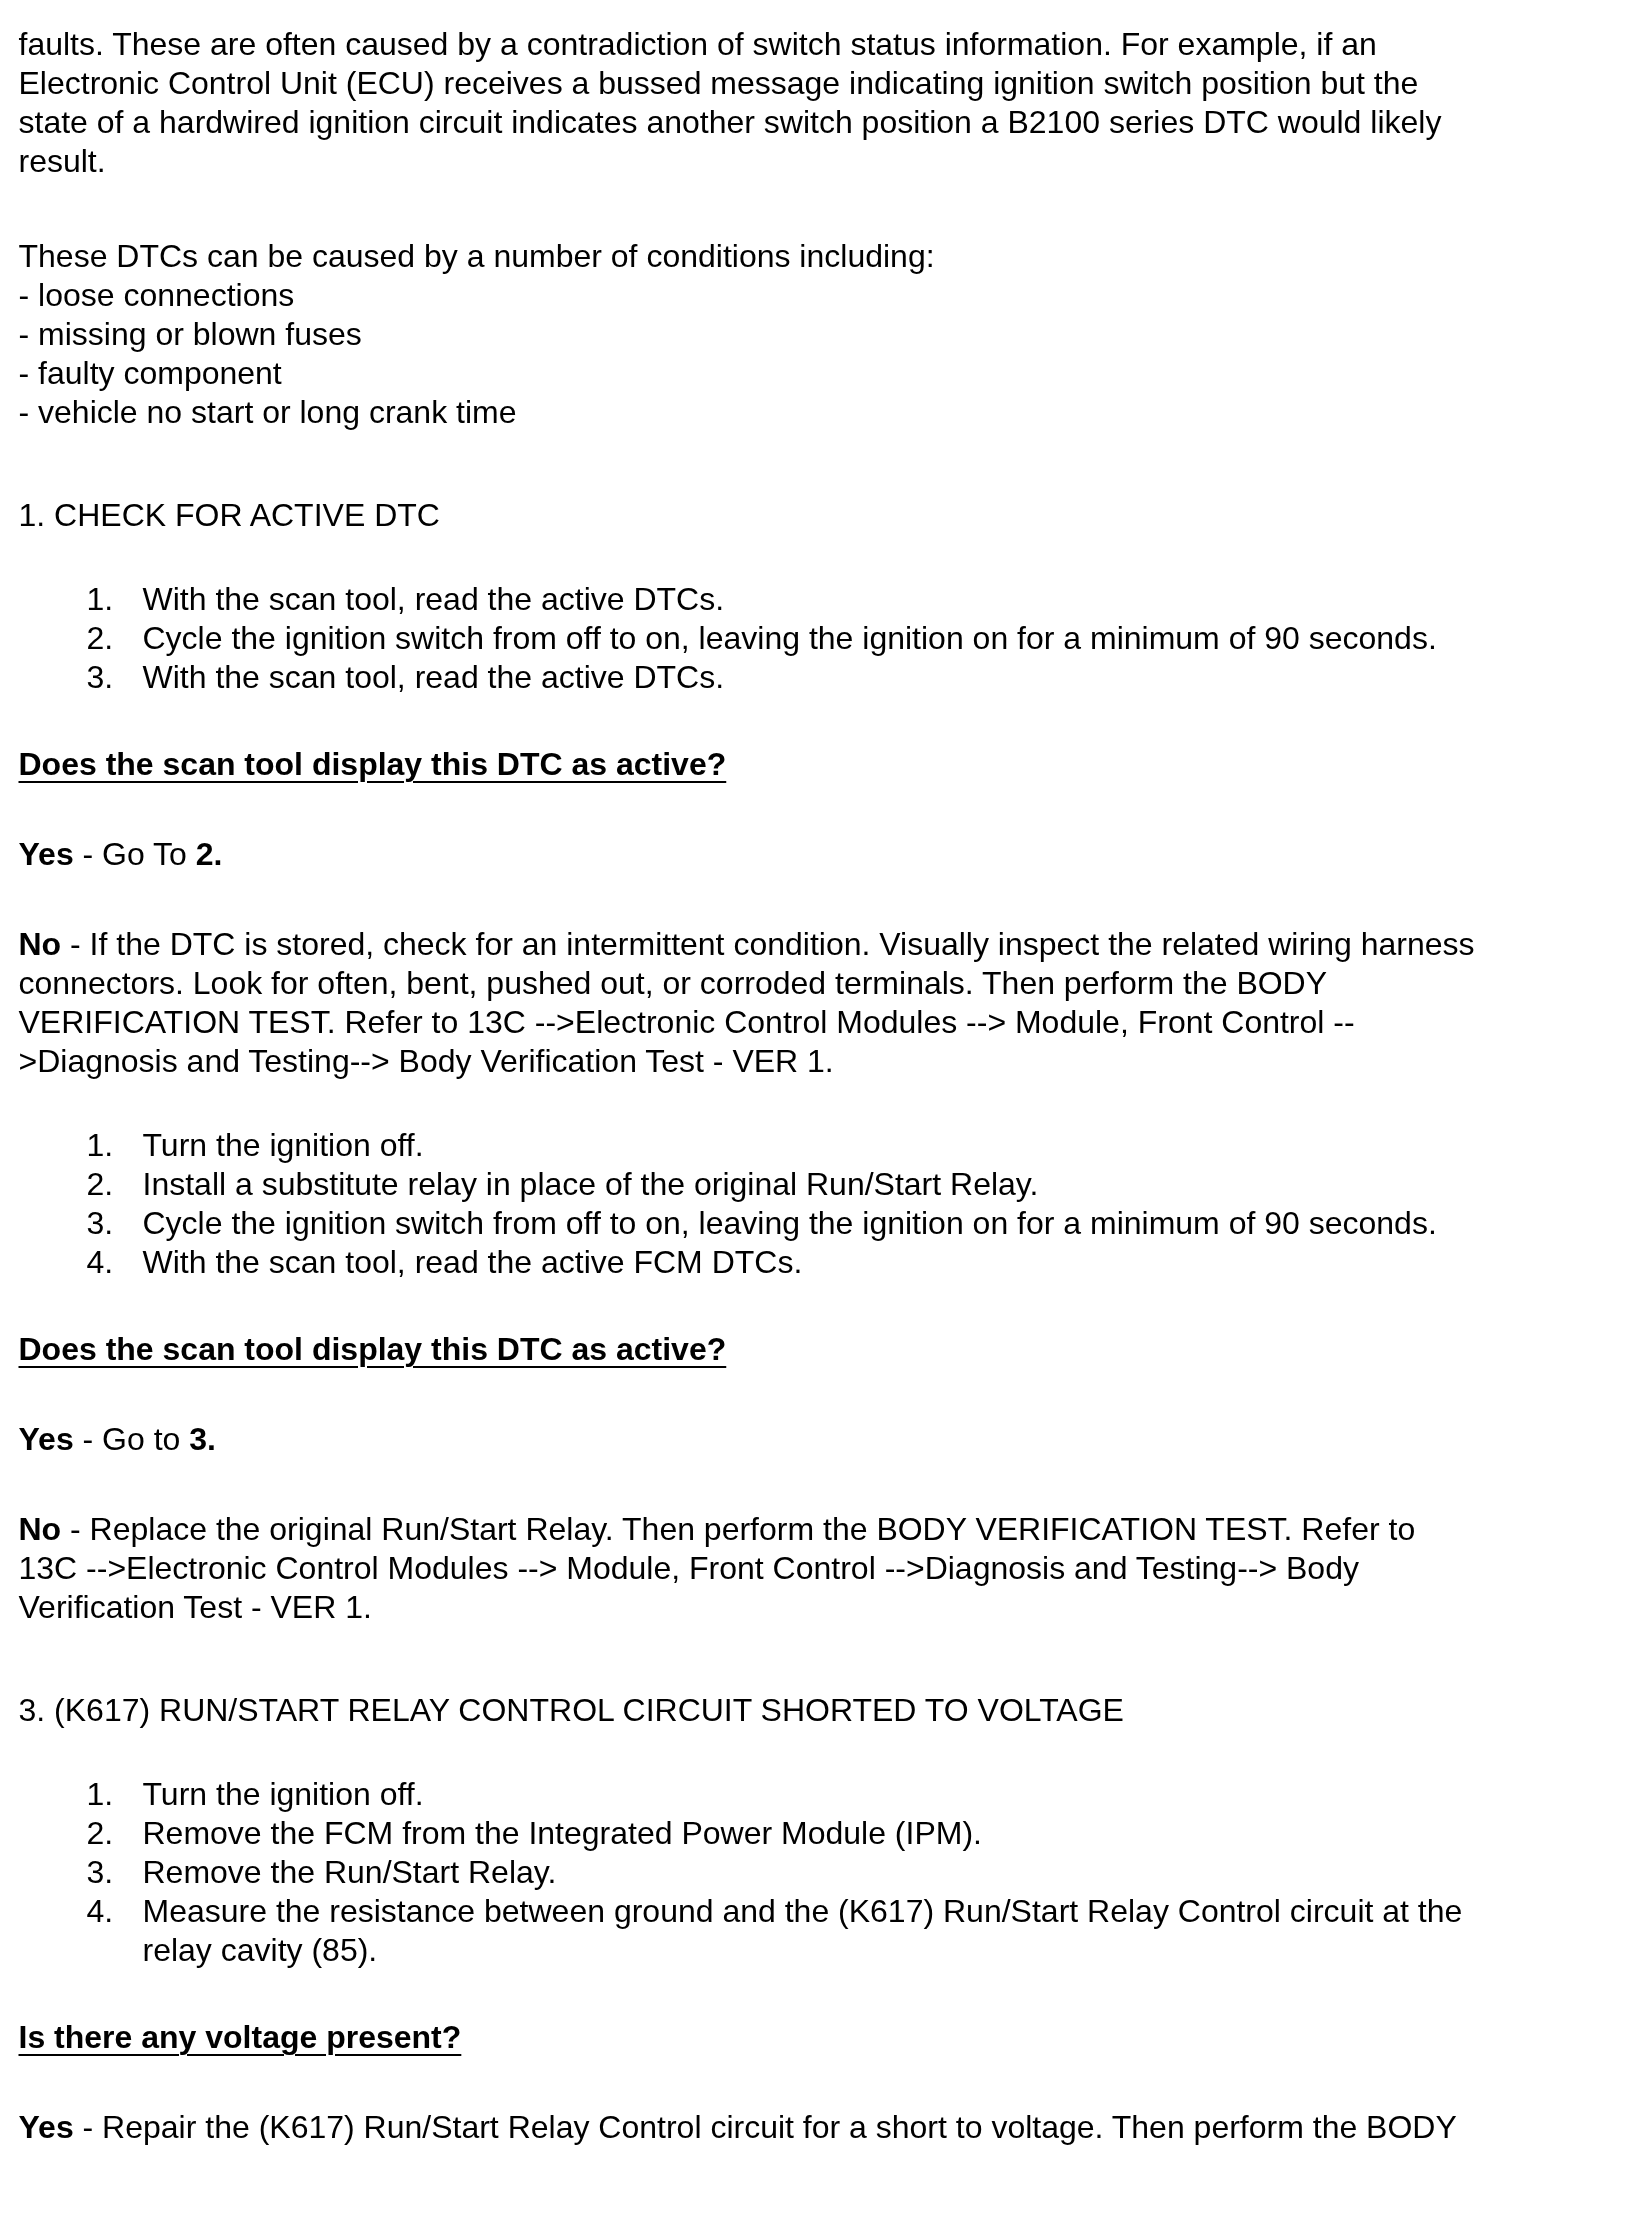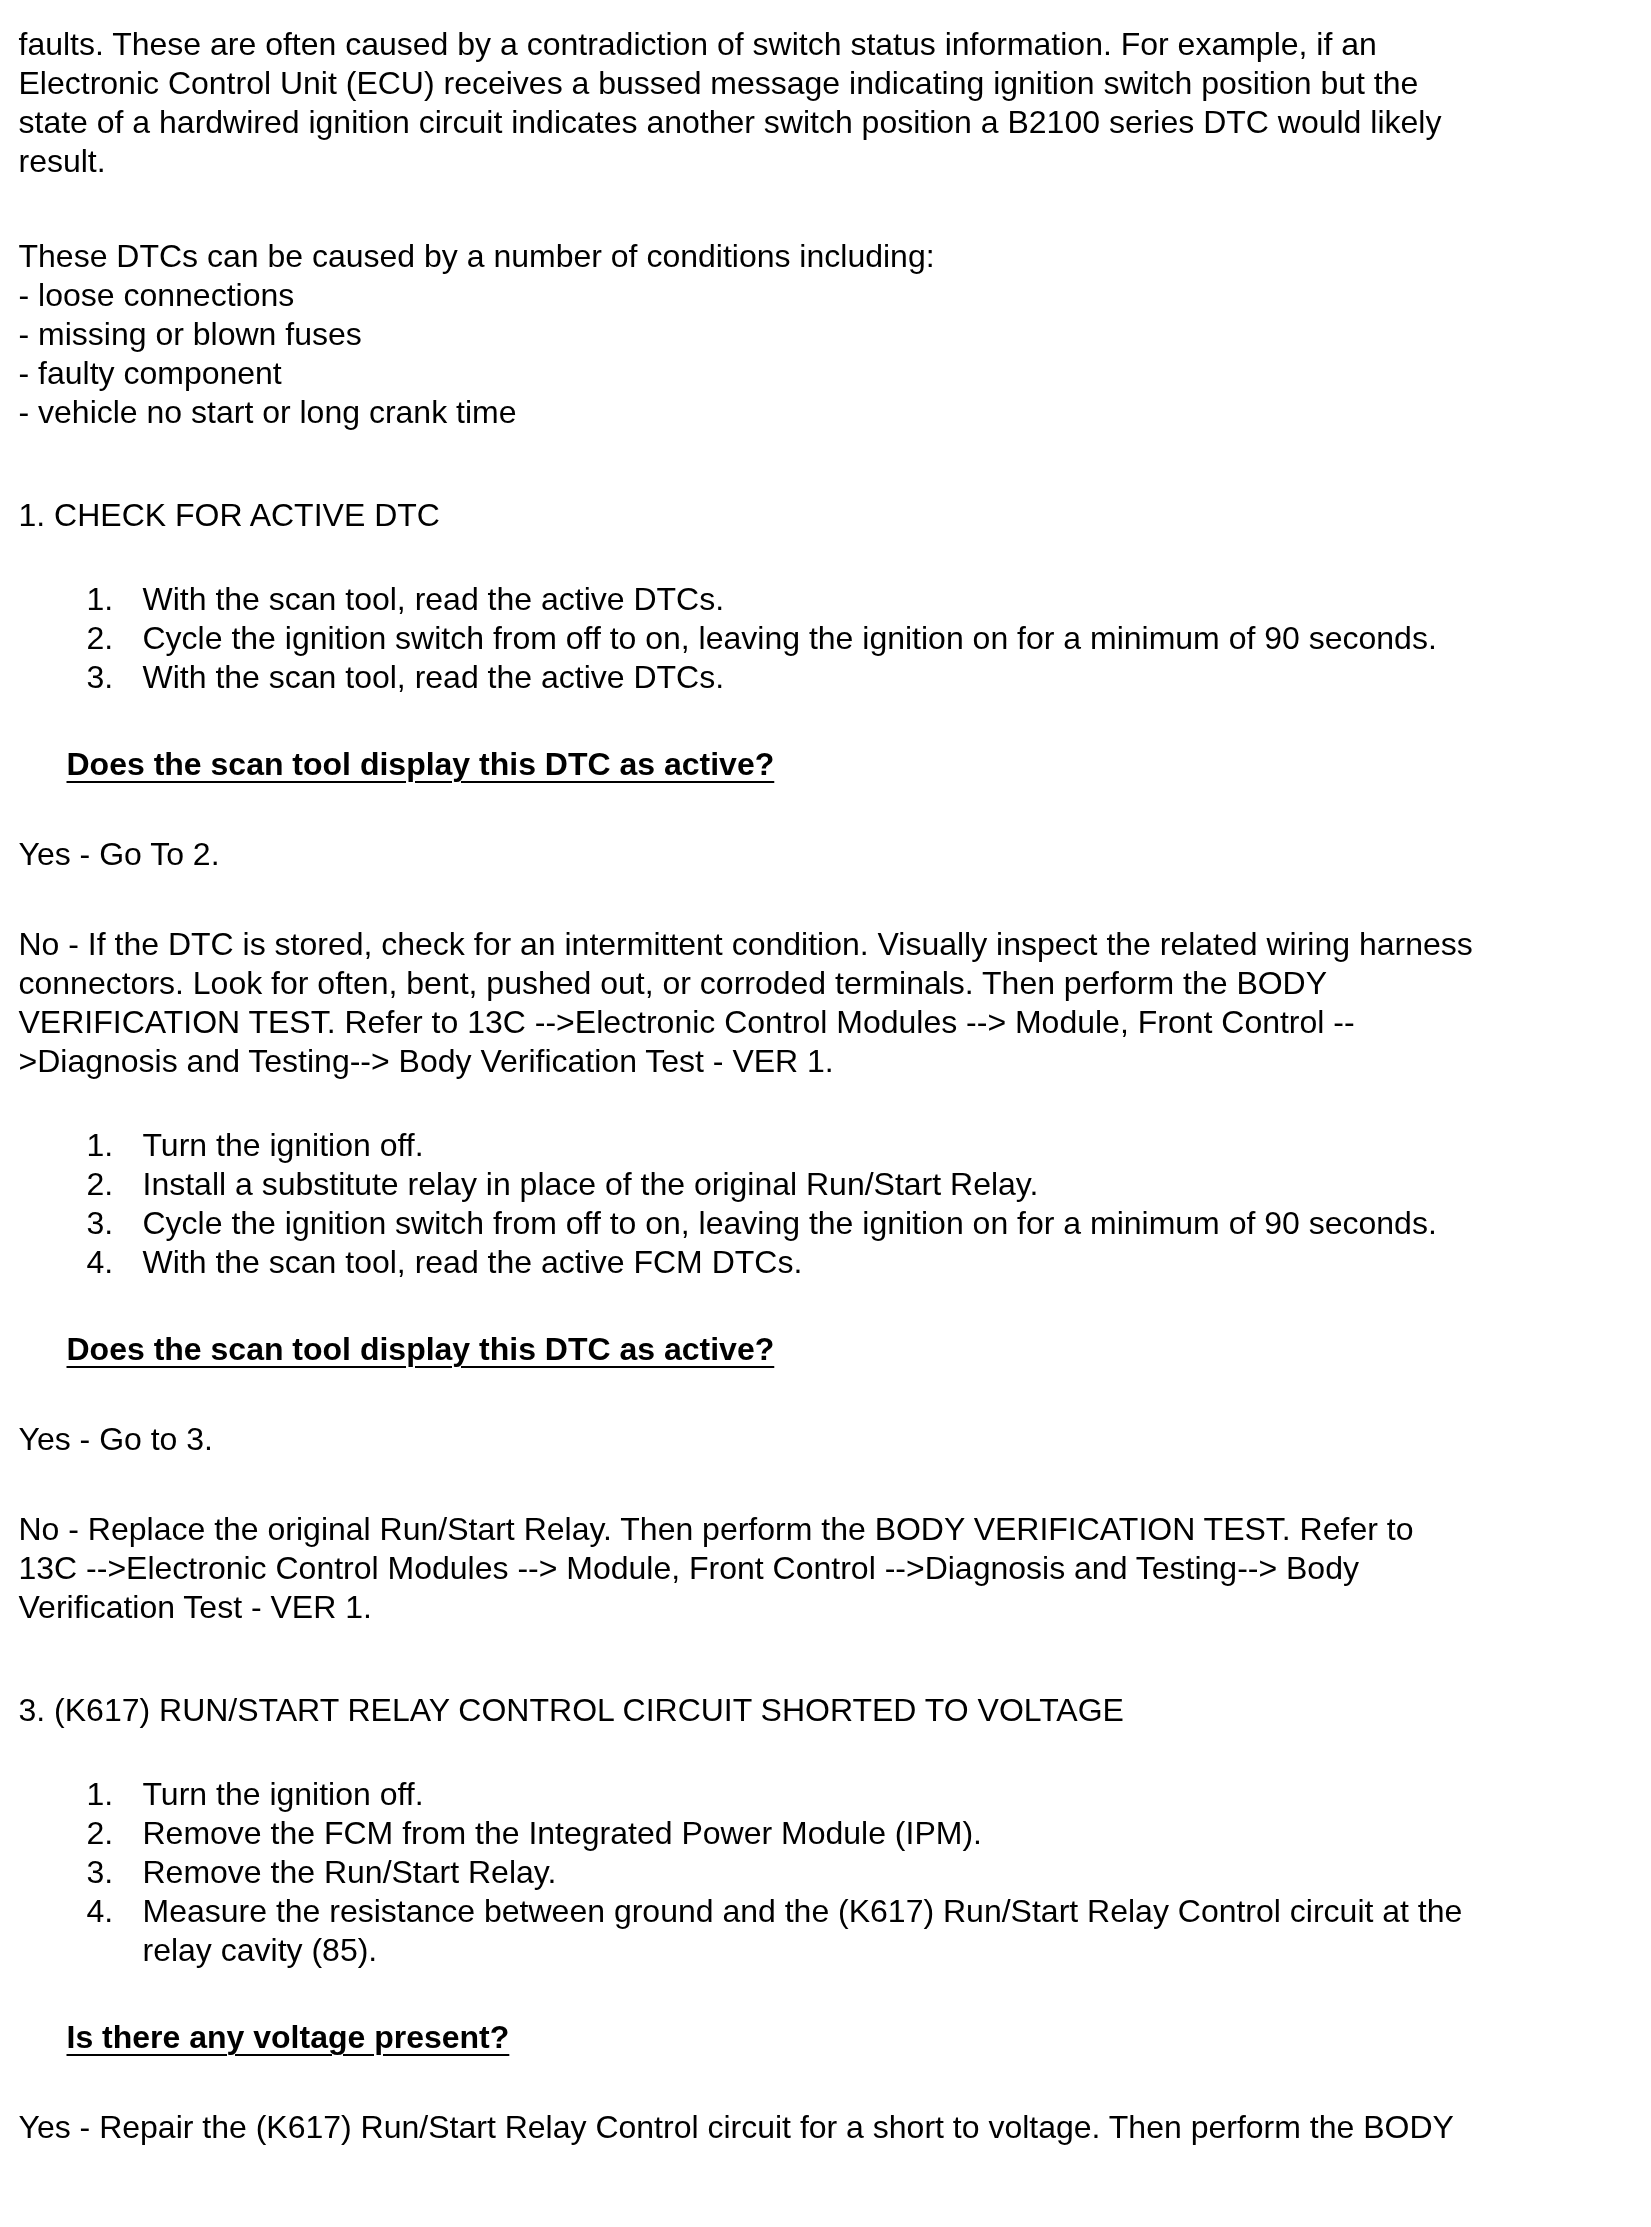--- a/index.html
+++ b/index.html
@@ -35,24 +35,23 @@
     flex-shrink: 0;
   }
   .step-lines { flex: 1 1 auto; min-width: 0; }
   .q-row  { margin-top: 48px; }
   .question {
     font-weight: bold;
     text-decoration: underline;
     text-decoration-thickness: 2.3px;
     text-underline-offset: 6.2px;
     white-space: nowrap;
-    margin-left: 48px;
   }
   .answer { margin-top: 51px; }
-  .answer-label, .answer-target { font-weight: normal; text-align: right; }
+  .answer-label, .answer-target { font-weight: bold; text-align: right; }
   .no-para { margin-top: 51px; }
 </style>
 </head>
 <body>
 
 <div class="page">
 
   <div>
     <div class="line">faults. These are often caused by a contradiction of switch status information. For example, if an</div>
     <div class="line">Electronic Control Unit (ECU) receives a bussed message indicating ignition switch position but the</div>

